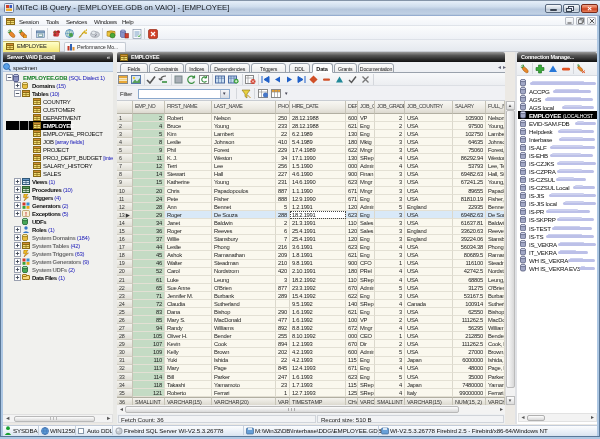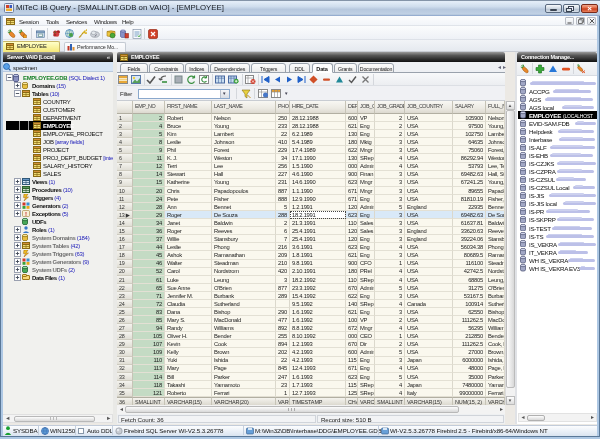--- a/index.html
+++ b/index.html
@@ -12,21 +12,21 @@
 .gfoot{position:absolute;overflow:hidden;white-space:nowrap;font-size:5.5px;letter-spacing:-0.15px;color:#333;background:linear-gradient(#f4f3ee,#dcd9cf);border-right:1px solid #c6c3b6;border-top:1px solid #b2afa2;line-height:1;padding:2px 0 0 2px;}
 </style></head><body>
 <div id="win">
 <div class="abs" style="left:0;top:0;width:600px;height:16px;background:linear-gradient(#e2ecf7 8%,#cfdded 40%,#b7c8de 60%,#c0d0e4 90%,#b2c4da);border-top:1px solid #8494a8;border-bottom:1px solid #96add0;"></div>
 <svg style="position:absolute;left:4px;top:3px;" width="10" height="10" viewBox="0 0 10 10">
       <rect x="0.5" y="0.5" width="9" height="9" rx="1" fill="#e8eef8" stroke="#7080a0"></rect>
       <rect x="2" y="2" width="3" height="3" fill="#d04028"></rect>
       <rect x="5.5" y="2" width="2.5" height="3" fill="#3858c0"></rect>
       <rect x="2" y="5.5" width="6" height="2.5" fill="#f0b030"></rect>
     </svg>
-<div class="txt" style="left:16px;top:4px;font-size:7.8px;color:#151a20;">MiTeC IB Query - [SMALLINT.GDB on VAIO] - [EMPLOYEE]</div>
+<div class="txt" style="left:16px;top:4px;font-size:7.8px;color:#151a20;">MiTeC IB Query - [EMPLOYEE.GDB on VAIO] - [EMPLOYEE]</div>
 <div class="abs" style="left:545px;top:4px;width:17px;height:9px;border:1px solid #5a6a80;border-radius:2px;background:linear-gradient(#f8fafc,#cfd8e2 50%,#b4c0ce 52%,#d6dee8);"></div>
 <div class="abs" style="left:550px;top:8.5px;width:7px;height:2px;background:#3a4452;border-radius:1px;"></div>
 <div class="abs" style="left:563px;top:4px;width:17px;height:9px;border:1px solid #5a6a80;border-radius:2px;background:linear-gradient(#f8fafc,#cfd8e2 50%,#b4c0ce 52%,#d6dee8);"></div>
 <div class="abs" style="left:567.5px;top:6px;width:6px;height:4.5px;border:1px solid #3a4452;background:#eef;"></div>
 <div class="abs" style="left:566px;top:7.5px;width:6px;height:4.5px;border:1px solid #3a4452;background:#dde4ea;"></div>
 <div class="abs" style="left:581px;top:4px;width:17px;height:9px;border:1px solid #7a2a1a;border-radius:2px;background:linear-gradient(#f2a88e,#e06540 45%,#c83c1a 55%,#e8825e);color:#fff;font-size:8px;font-weight:bold;text-align:center;line-height:8px;">×</div>
 <div class="abs" style="left:0;top:16px;width:600px;height:10px;background:linear-gradient(#fdfdfe,#f2f5f9);border-bottom:1px solid #e0e4ea;"></div>
 <svg style="position:absolute;left:6px;top:17.5px;" width="9" height="7" viewBox="0 0 9 7">
       <rect x="0.5" y="0.5" width="8" height="6" fill="#f0dc74" stroke="#8a6a14"></rect>
       <rect x="0.5" y="0.5" width="8" height="2" fill="#d28e38" stroke="#8a6a14"></rect>

